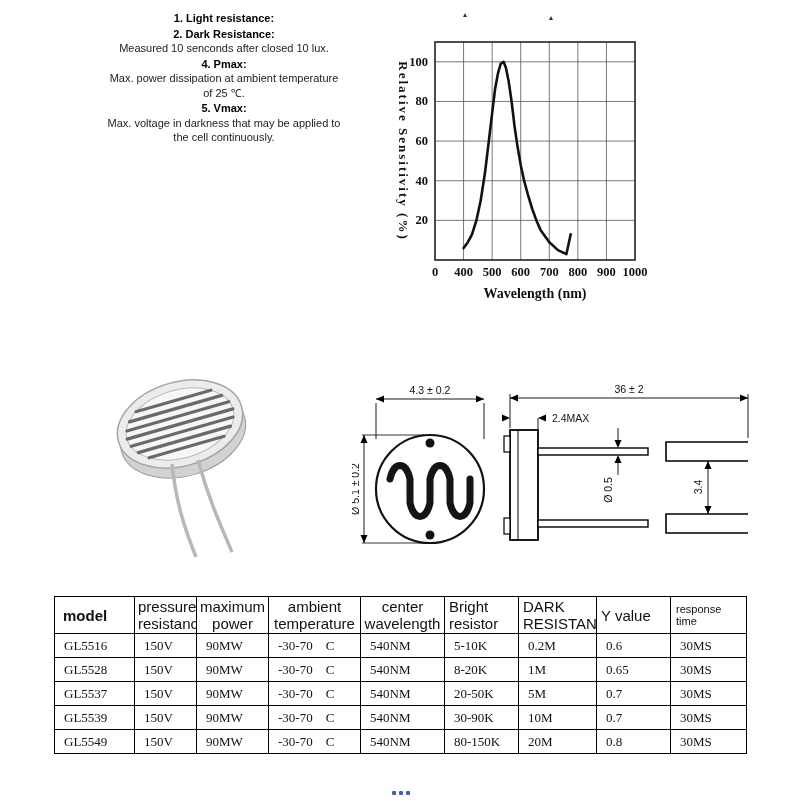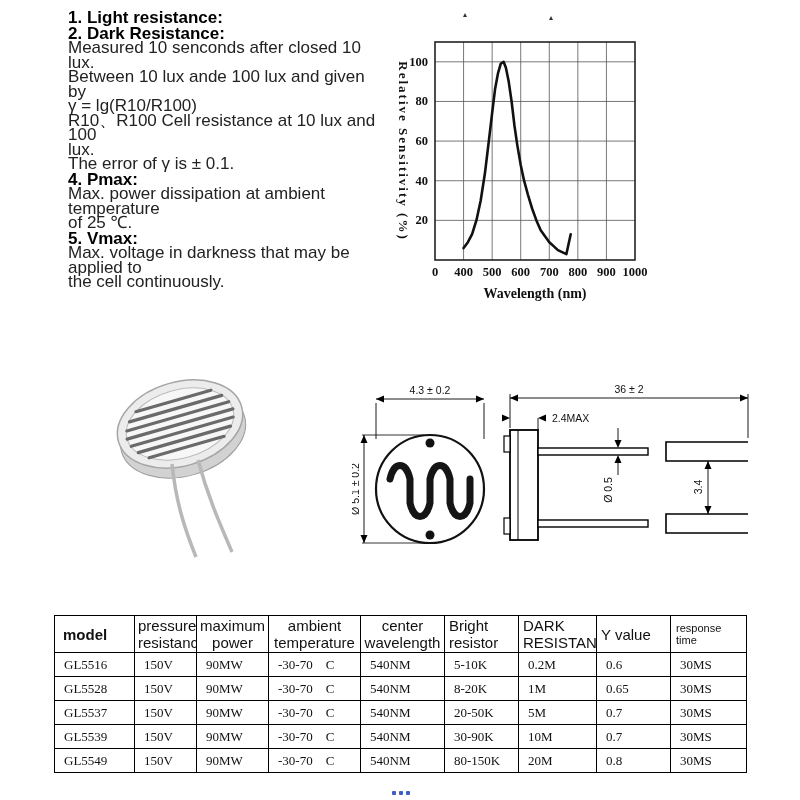--- a/index.html
+++ b/index.html
@@ -1,65 +1,60 @@
 <!DOCTYPE html>
 <html><head>
 <meta charset="utf-8">
 <style>
   html,body{margin:0;padding:0;background:#fff;}
   body{width:800px;height:800px;position:relative;overflow:hidden;
        font-family:"Liberation Sans",sans-serif;color:#111;}
 
   
-  .specs{position:absolute;left:68px;top:10px;width:312px;font-size:17px;line-height:14.5px;color:#222;}
+  .specs{position:absolute;left:68px;top:10px;width:312px;font-size:11px;line-height:14.5px;color:#222;text-align:center;}
   .spec-title{font-weight:bold;color:#000;margin-top:1px;}
   .spec-body{white-space:pre-line;}
 
   
   .chart-wrap{position:absolute;left:383px;top:2px;width:272px;height:318px;}
   .chart-ylabel{position:absolute;left:20px;top:149px;transform:translate(-50%,-50%) rotate(90deg);
       font-family:"Liberation Serif",serif;font-weight:bold;font-size:13px;letter-spacing:2px;white-space:nowrap;}
   .chart-xlabel{position:absolute;left:152px;top:284px;transform:translateX(-50%);
       font-family:"Liberation Serif",serif;font-weight:bold;font-size:14px;white-space:nowrap;}
   .artifact{position:absolute;font-size:8px;color:#333;}
   svg .tick{font-family:"Liberation Serif",serif;font-size:12.5px;font-weight:bold;fill:#111;}
 
   
   .photo-wrap{position:absolute;left:80px;top:352px;}
   .front-wrap{position:absolute;left:352px;top:383px;text-align:right;}
   .side-wrap{position:absolute;left:498px;top:372px;}
   .dim-label{font-family:"Liberation Sans",sans-serif;font-size:10.5px;fill:#111;}
 
   
-  .table-wrap{position:absolute;left:54px;top:596px;margin-top:19px;}
+  .table-wrap{position:absolute;left:54px;top:596px;}
   table.spec-table{border-collapse:collapse;table-layout:fixed;width:692px;}
   .spec-table th,.spec-table td{border:1px solid #000;overflow:hidden;}
   .spec-table th{font-weight:normal;font-size:15px;padding:1px 3px;height:22px;text-align:center;}
   .spec-table th.h0{font-size:15px;font-weight:bold;text-align:left;padding-left:8px;}
   .spec-table th.h5,.spec-table th.h6,.spec-table th.h7{text-align:left;padding-left:4px;}
   .spec-table th.h8{font-size:11px;text-align:left;padding-left:5px;}
   .spec-table td{font-family:"Liberation Serif",serif;font-size:13px;height:19px;
       padding:2px 0 2px 9px;text-align:left;white-space:pre;}
 
   
   .watermark{position:absolute;left:392px;top:781px;width:24px;height:6px;}
   .watermark i{display:inline-block;width:4px;height:4px;background:#3f5fc4;margin-right:3px;border-radius:1px;}
 </style>
 </head>
 <body>
 
 <div class="specs">
     <div class="spec-title">1. Light resistance:</div>
     <div class="spec-title">2. Dark Resistance:</div>
     <div class="spec-body">Measured 10 senconds after closed 10 lux.</div>
-    <div class="spec-body">Between 10 lux ande 100 lux and given by
-γ = lg(R10/R100)
-R10、R100 Cell resistance at 10 lux and 100
-lux.
-The error of γ is ± 0.1.</div>
     <div class="spec-title">4. Pmax:</div>
     <div class="spec-body">Max. power dissipation at ambient temperature
 of 25 ℃.</div>
     <div class="spec-title">5. Vmax:</div>
     <div class="spec-body">Max. voltage in darkness that may be applied to
 the cell continuously.</div>
   </div>
 
 <div class="chart-wrap">
   <span class="artifact" style="left:80px;top:8px;">▴</span>

